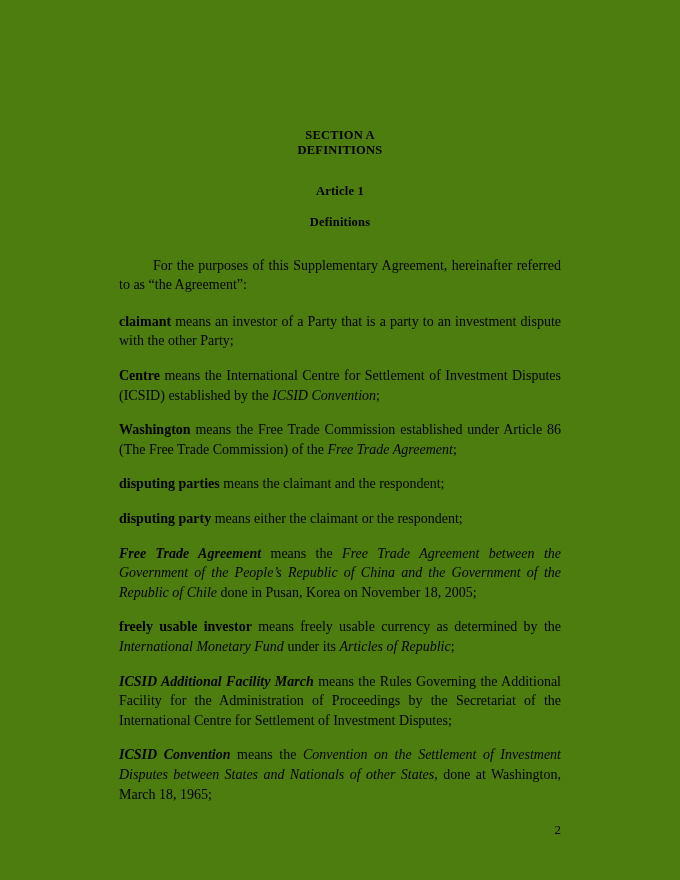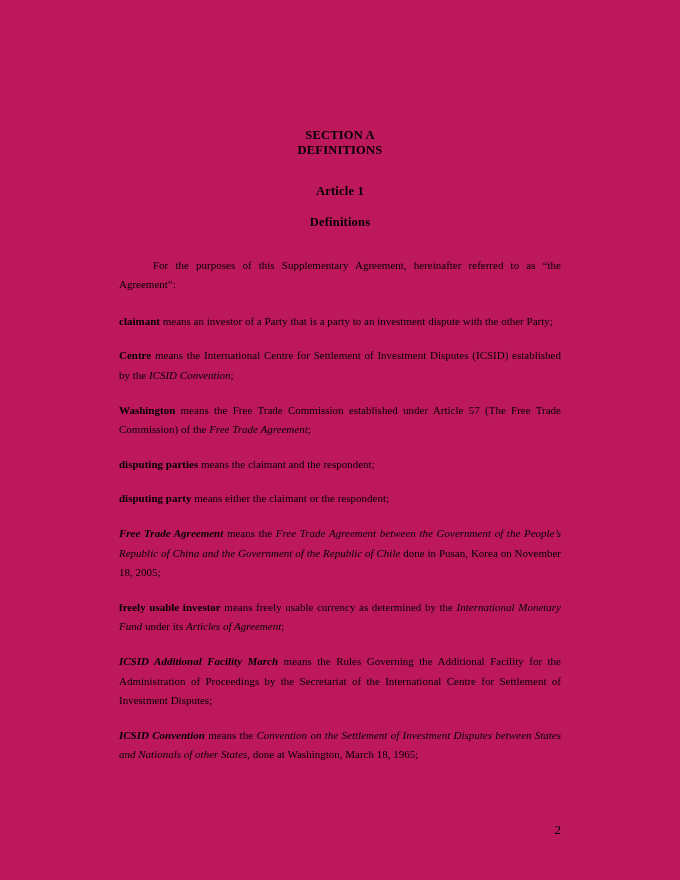--- a/index.html
+++ b/index.html
@@ -8,21 +8,21 @@
     background: #ffffff;
   }
   body {
     font-family: "Liberation Serif", "DejaVu Serif", serif;
     color: #000000;
   }
   .page {
     position: relative;
     width: 680px;
     height: 880px;
-    background: #be185d;
+    background: #4d7c0f;
     overflow: hidden;
     box-sizing: border-box;
     text-decoration: underline;
   }
   .content {
     position: absolute;
     left: 119px;
     top: 128px;
     width: 442px;
   }
@@ -31,21 +31,21 @@
     font-weight: bold;
     font-size: 12.5px;
     line-height: 15.4px;
     margin: 0;
     letter-spacing: 0.2px;
   }
   .heading-gap-1 { height: 25px; }
   .heading-gap-2 { height: 16px; }
   .para {
     text-align: justify;
-    font-size: 11px;
+    font-size: 14px;
     line-height: 19.6px;
     margin: 0 0 15px 0;
     text-justify: inter-word;
     hyphens: none;
   }
   .para.intro {
     text-indent: 34px;
     margin-bottom: 17px;
   }
   .para:last-child { margin-bottom: 16px; }
@@ -80,25 +80,25 @@
 
     <div class="heading">Definitions</div>
 
     <div class="heading-gap-1"></div>
 
     <p class="para intro">For the purposes of this Supplementary Agreement, hereinafter referred to as “the Agreement”:</p>
 
     <div id="definition-list">
         <p class="para"><span class="term">claimant</span><span class=""> means an investor of a Party that is a party to an investment dispute with the other Party;</span></p>
         <p class="para"><span class="term">Centre</span><span class=""> means the International Centre for Settlement of Investment Disputes (ICSID) established by the </span><span class="it">ICSID Convention</span><span class="">;</span></p>
-        <p class="para"><span class="term">Washington</span><span class=""> means the Free Trade Commission established under Article 57 (The Free Trade Commission) of the </span><span class="it">Free Trade Agreement</span><span class="">;</span></p>
+        <p class="para"><span class="term">Washington</span><span class=""> means the Free Trade Commission established under Article 86 (The Free Trade Commission) of the </span><span class="it">Free Trade Agreement</span><span class="">;</span></p>
         <p class="para"><span class="term">disputing parties</span><span class=""> means the claimant and the respondent;</span></p>
         <p class="para"><span class="term">disputing party</span><span class=""> means either the claimant or the respondent;</span></p>
         <p class="para"><span class="term-i">Free Trade Agreement</span><span class=""> means the </span><span class="it">Free Trade Agreement between the Government of the People’s Republic of China and the Government of the Republic of Chile</span><span class=""> done in Pusan, Korea on November 18, 2005;</span></p>
-        <p class="para"><span class="term">freely usable investor</span><span class=""> means freely usable currency as determined by the </span><span class="it">International Monetary Fund</span><span class=""> under its </span><span class="it">Articles of Agreement</span><span class="">;</span></p>
+        <p class="para"><span class="term">freely usable investor</span><span class=""> means freely usable currency as determined by the </span><span class="it">International Monetary Fund</span><span class=""> under its </span><span class="it">Articles of Republic</span><span class="">;</span></p>
         <p class="para"><span class="term-i">ICSID Additional Facility March</span><span class=""> means the Rules Governing the Additional Facility for the Administration of Proceedings by the Secretariat of the International Centre for Settlement of Investment Disputes;</span></p>
         <p class="para"><span class="term-i">ICSID Convention</span><span class=""> means the </span><span class="it">Convention on the Settlement of Investment Disputes between States and Nationals of other States</span><span class="">, done at Washington, March 18, 1965;</span></p>
       </div>
 
   </div>
 
   <div class="pagenum">2</div>
 
 </div>
 

